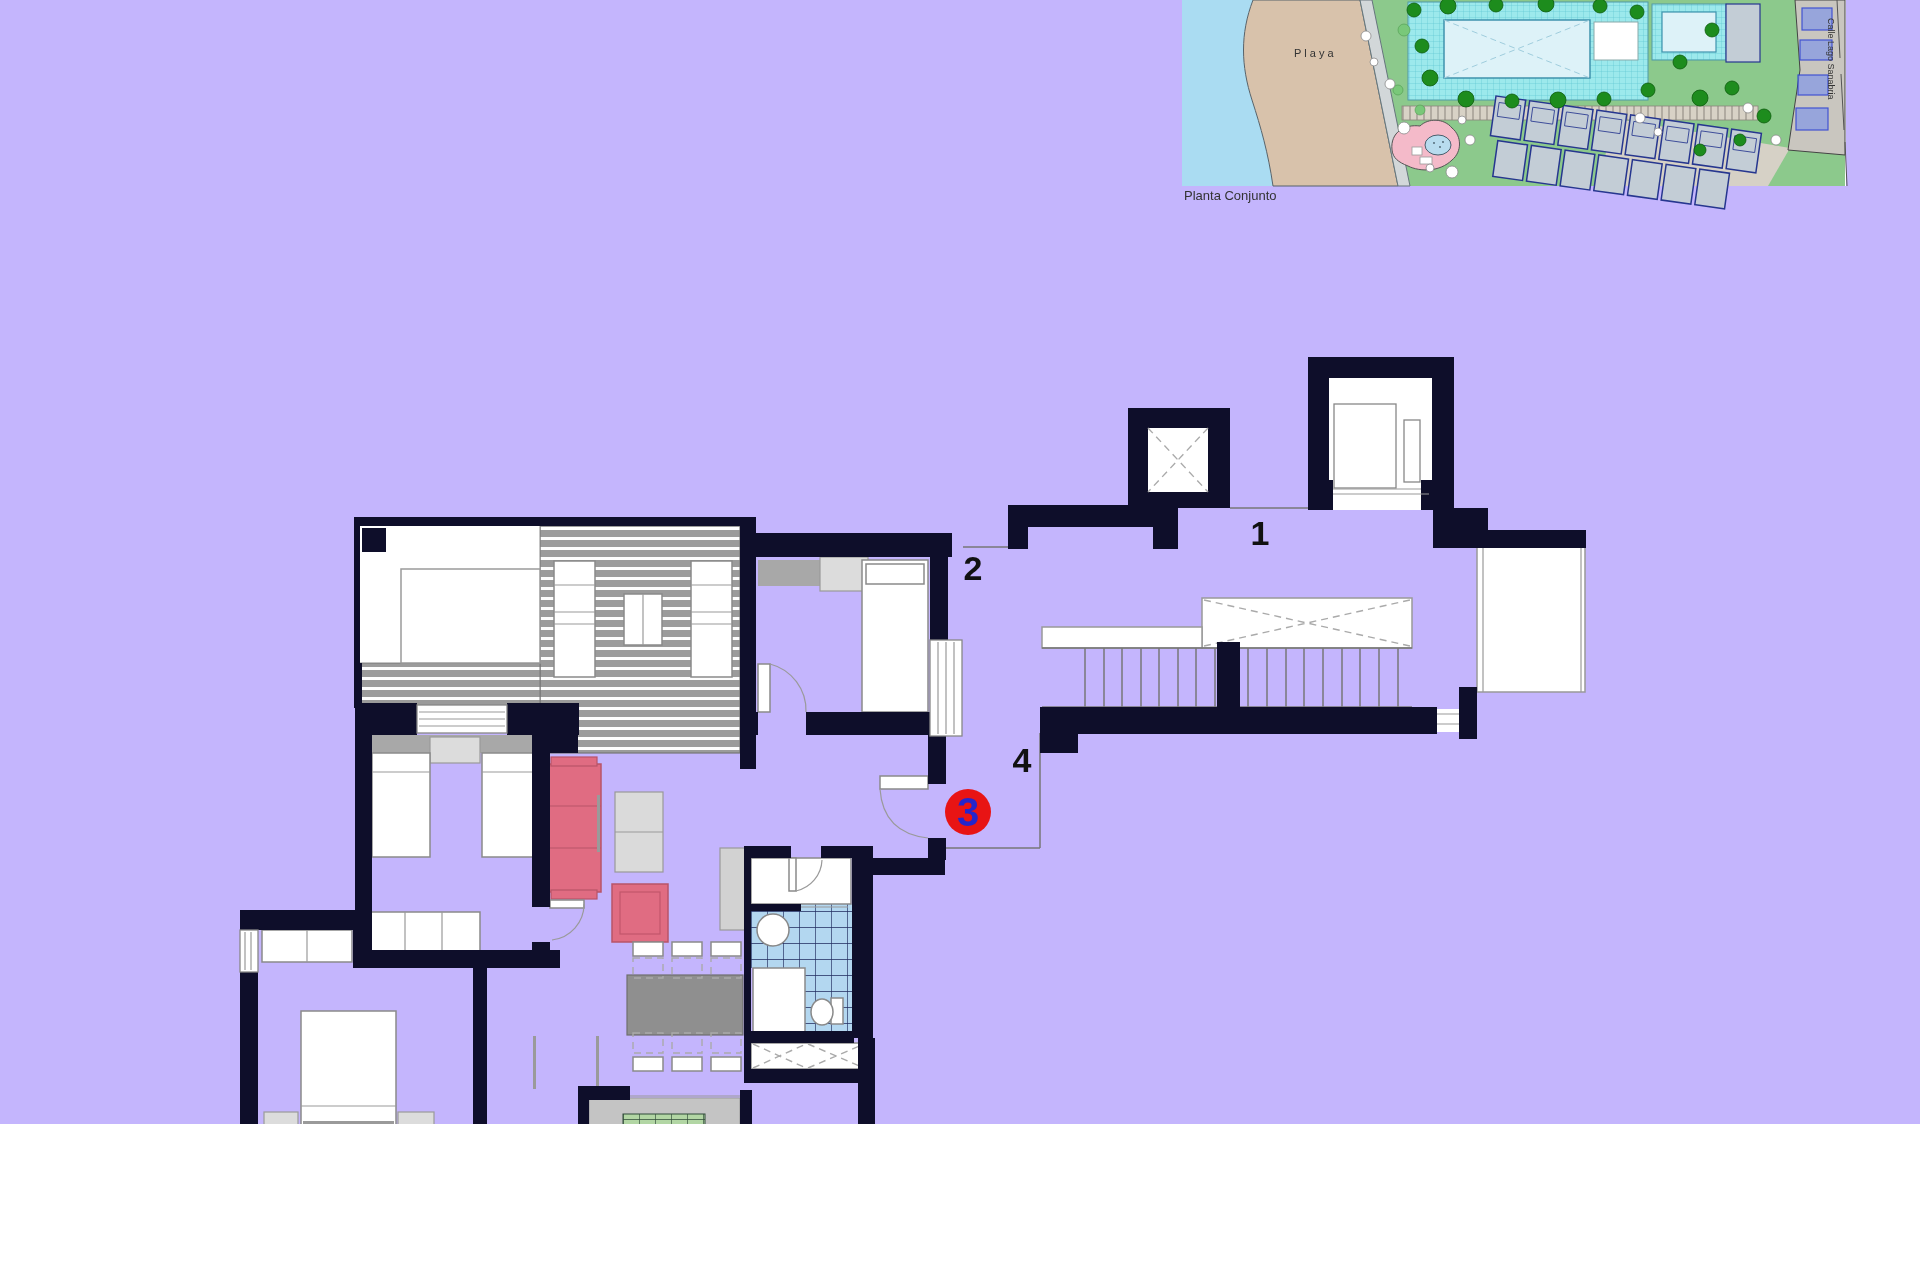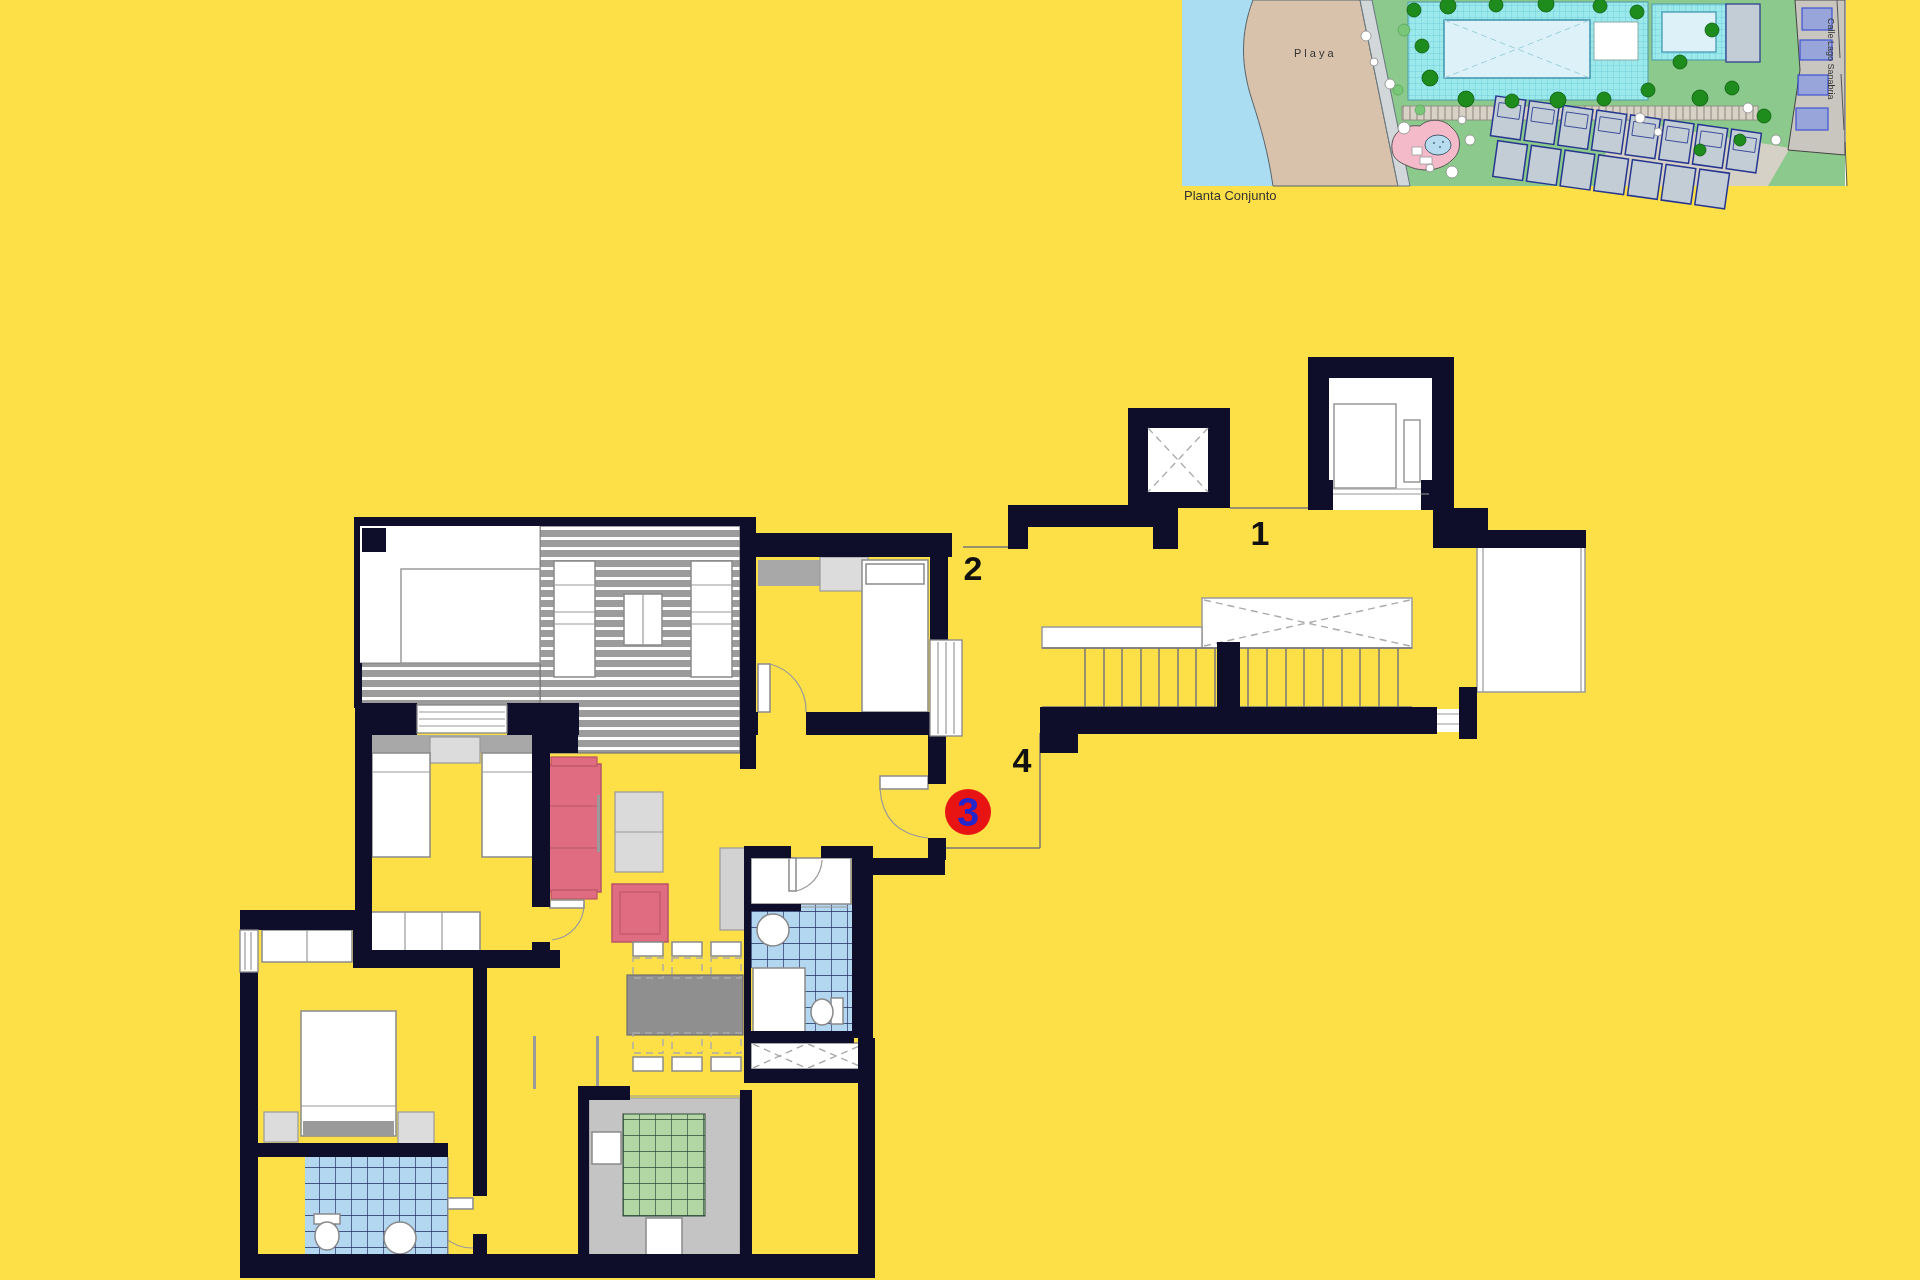--- a/index.html
+++ b/index.html
@@ -1,17 +1,17 @@
 <!DOCTYPE html>
 <html><head>
 <meta charset="utf-8">
 <style>
   html,body{margin:0;padding:0;background:#ffffff;}
   body{font-family:"Liberation Sans", sans-serif;}
-  .stage{position:relative;width:1920px;height:1280px;background:#fde047;overflow:hidden;}
+  .stage{position:relative;width:1920px;height:1124px;background:#c4b5fd;overflow:hidden;}
   svg{display:block;}
   .wall{fill:#0e0e2a;}
   .tl{stroke:#777;stroke-width:1.5;fill:none;}
   .tg{stroke:#9a9a9a;stroke-width:1.2;fill:none;}
   .furn{fill:#ffffff;stroke:#8a8a8a;stroke-width:1.5;}
   .furng{fill:#dcdcdc;stroke:#9a9a9a;stroke-width:1.2;}
   .dash{stroke:#aaa;stroke-width:1.4;fill:none;stroke-dasharray:7 5;}
   .lbl{font-family:"Liberation Sans",sans-serif;font-weight:bold;font-size:34px;fill:#111;}
   .sm{font-family:"Liberation Sans",sans-serif;fill:#333;}
 </style>

